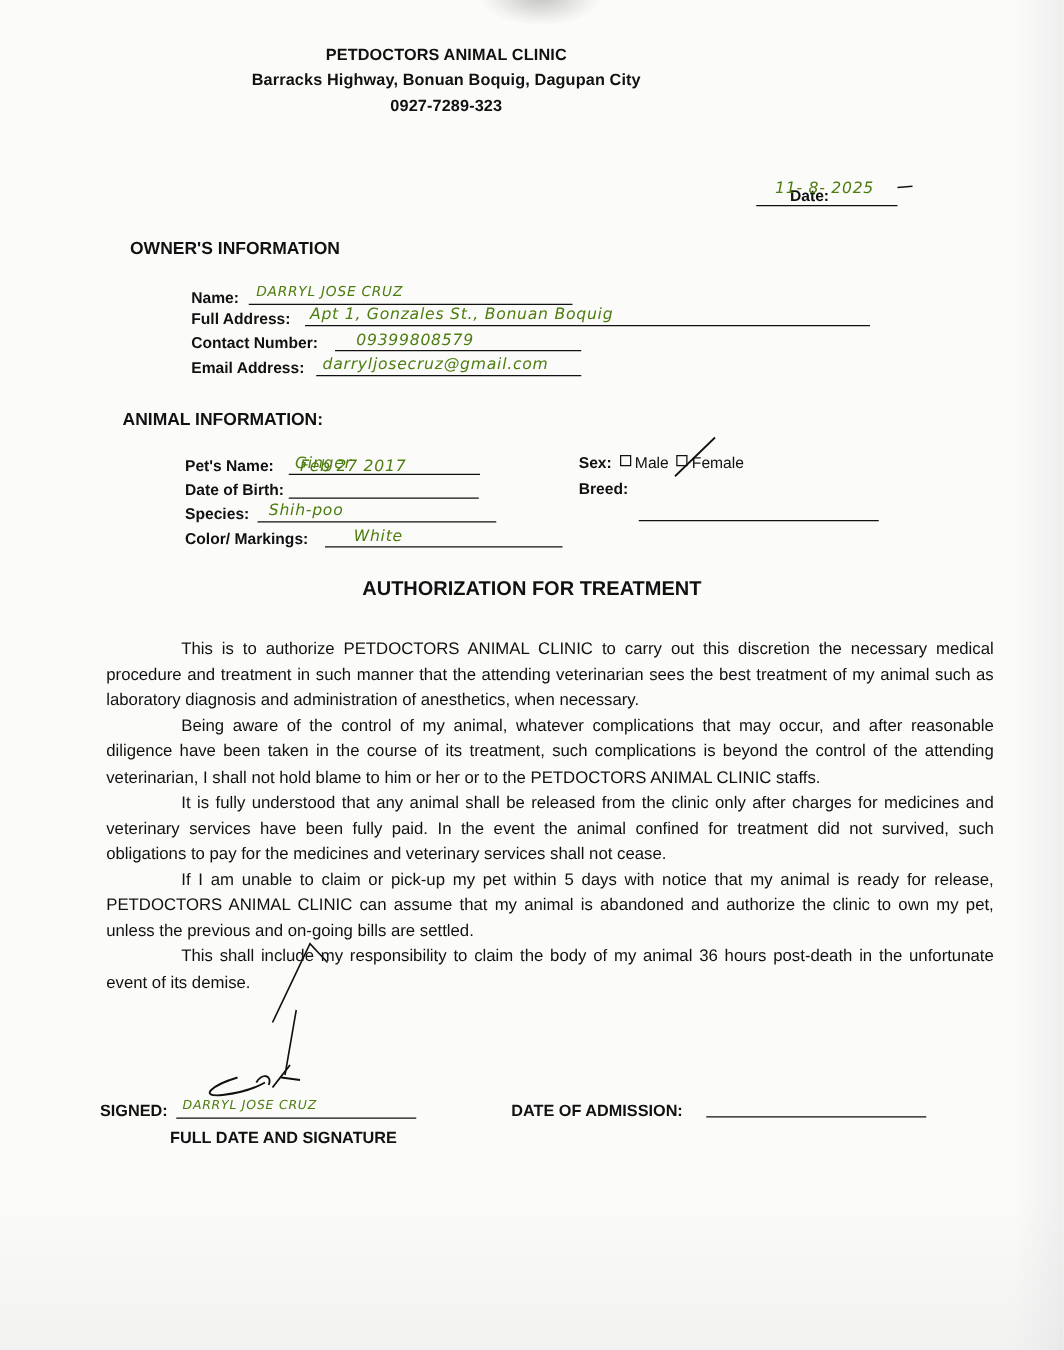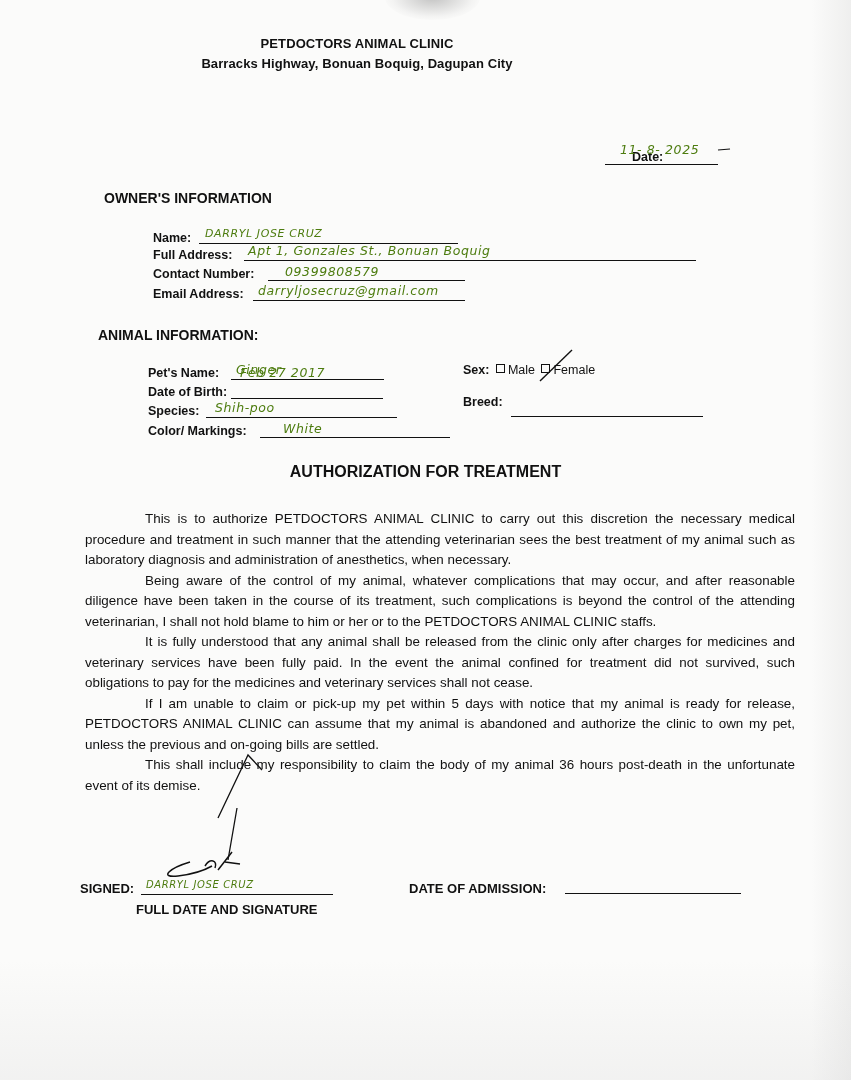--- a/index.html
+++ b/index.html
@@ -36,20 +36,21 @@
 </head>
 <body>
 
 <div class="page">
   <div class="smudge"></div>
   <div class="shade-right"></div>
   <div class="shade-bottom"></div>
 
   <div class="hdr" style="top:36px;">PETDOCTORS ANIMAL CLINIC</div>
   <div class="hdr" style="top:56px;">Barracks Highway, Bonuan Boquig, Dagupan City</div>
+  <div class="hdr" style="top:77px;">0927-7289-323</div>
 
   <span class="abs lbl" style="left:588px; top:150px;margin-left:44px;">Date:</span>
   <div class="line" style="left:605px; top:164px; width:113px;"></div>
   <span class="hand" style="left:620px; top:142px;">11- 8- 2025</span>
 
   <div class="abs section" style="left:104px; top:190px;">OWNER'S INFORMATION</div>
 
   <span class="abs lbl" style="left:153px; top:231px;">Name:</span>
   <div class="line" style="left:199px; top:243px; width:259px;"></div>
   <span class="hand" style="left:205px; top:227px; font-size:11px;">DARRYL JOSE CRUZ</span>
@@ -83,21 +84,21 @@
   <span class="abs lbl" style="left:148px; top:424px;">Color/ Markings:</span>
   <div class="line" style="left:260px; top:437px; width:190px;"></div>
   <span class="hand" style="left:283px; top:421px;">White</span>
 
   <div class="abs" style="left:463px; top:363px; font-size:12.5px;">
     <span class="bold">Sex:</span>
     <span class="checkbox"></span><span>Male</span>
     <span class="checkbox"></span><span>Female</span>
   </div>
 
-  <span class="abs lbl" style="left:463px; top:395px;">Breed:</span>
+  <span class="abs lbl" style="left:463px; top:384px;">Breed:</span>
   <div class="line" style="left:511px; top:416px; width:192px;"></div>
 
   <div class="title">AUTHORIZATION FOR TREATMENT</div>
 
   <div class="para" style="top:509px;">
     <p>This is to authorize PETDOCTORS ANIMAL CLINIC to carry out this discretion the necessary medical procedure and treatment in such manner that the attending veterinarian sees the best treatment of my animal such as laboratory diagnosis and administration of anesthetics, when necessary.</p>
     <p>Being aware of the control of my animal, whatever complications that may occur, and after reasonable diligence have been taken in the course of its treatment, such complications is beyond the control of the attending veterinarian, I shall not hold blame to him or her or to the PETDOCTORS ANIMAL CLINIC staffs.</p>
     <p>It is fully understood that any animal shall be released from the clinic only after charges for medicines and veterinary services have been fully paid. In the event the animal confined for treatment did not survived, such obligations to pay for the medicines and veterinary services shall not cease.</p>
     <p>If I am unable to claim or pick-up my pet within 5 days with notice that my animal is ready for release, PETDOCTORS ANIMAL CLINIC  can assume that my animal is abandoned and authorize the clinic to own my pet, unless the previous and on-going bills are settled.</p>
     <p>This shall include my responsibility to claim the body of my animal 36 hours post-death in the unfortunate event of its demise.</p>

